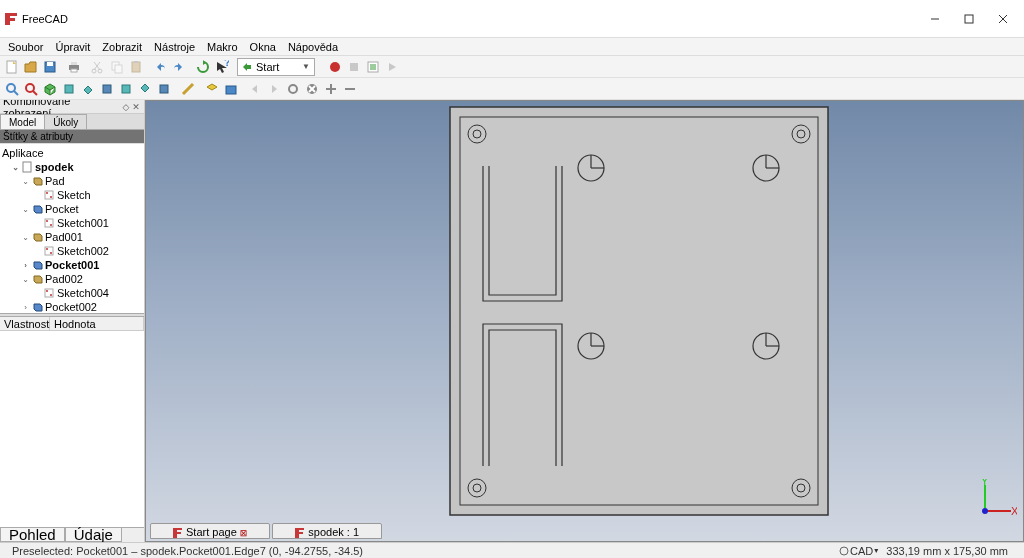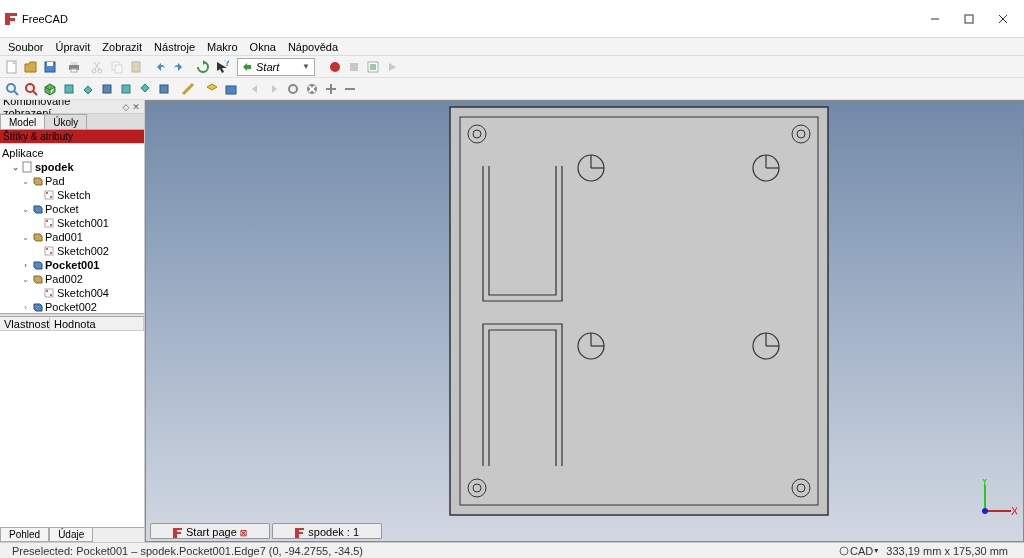--- a/index.html
+++ b/index.html
@@ -10,48 +10,48 @@
 .titlebar .logo svg { width:14px; height:14px; }
 .titlebar .title { flex:1; }
 .titlebar .winbtn { width:34px; height:22px; display:flex; align-items:center; justify-content:center; color:#333; }
 
 .menubar { height:18px; background:#f4f4f4; display:flex; align-items:center; padding:0 2px; border-bottom:1px solid #ddd; }
 .menubar span { padding:0 6px; cursor:default; }
 
 .toolrow { height:22px; background:#f4f4f4; display:flex; align-items:center; padding:0 3px; border-bottom:1px solid #e0e0e0; gap:1px; }
 .tbtn { width:18px; height:18px; display:flex; align-items:center; justify-content:center; border:1px solid transparent; border-radius:2px; }
 .tsep { width:4px; }
-.wbsel { height:18px; border:1px solid #aaa; background:#fff; display:flex; align-items:center; padding:0 4px; gap:4px; font-size:10px;font-style:italic; }
+.wbsel { height:18px; border:1px solid #aaa; background:#fff; display:flex; align-items:center; padding:0 4px; gap:4px; font-size:10px; }
 .wbsel .arrow { font-size:8px; color:#555; }
 
 .mainarea { flex:1; display:flex; overflow:hidden; }
 
 .leftdock { width:145px; background:#f4f4f4; display:flex; flex-direction:column; border-right:1px solid #ccc; }
 .dockhdr { height:14px; background:#eaeaea; border-bottom:1px solid #ccc; display:flex; align-items:center; padding:0 3px; font-size:10px; }
 .dockhdr .sp { flex:1; }
 .dockhdr .dbtn { width:10px; height:10px; display:flex; align-items:center; justify-content:center; color:#666; font-size:9px; }
 .tabs { height:16px; display:flex; border-bottom:1px solid #aaa; background:#ddd; }
 .tabs .tab { padding:0 8px; font-size:10px; background:#f4f4f4; border:1px solid #aaa; border-bottom:none; display:flex; align-items:center; margin-right:-1px; }
 .tabs .tab.inactive { background:#ddd; }
-.treehdr { font-size:10px; padding:1px 3px; border-bottom:1px solid #ddd; background:#b91c1c; }
+.treehdr { font-size:10px; padding:1px 3px; border-bottom:1px solid #ddd; background:#737373; }
 .tree { flex:1; background:#fff; overflow:auto; padding:2px 0; }
 .trow { display:flex; align-items:center; height:14px; font-size:10px; white-space:nowrap; }
 .trow .exp { width:11px; text-align:center; color:#666; font-size:8px; }
 .trow .ico { width:12px; height:12px; margin-right:2px; display:flex; align-items:center; justify-content:center; }
 .trow.bold { font-weight:600; }
 .pad0{padding-left:2px}.pad1{padding-left:10px}.pad2{padding-left:20px}.pad3{padding-left:32px}
 
 .propsplit { height:4px; background:#ddd; border-top:1px solid #aaa; border-bottom:1px solid #aaa; }
 .props { height:225px; background:#fff; display:flex; flex-direction:column; }
 .propshdr { height:14px; display:flex; border-bottom:1px solid #ccc; background:#f0f0f0; font-size:10px; }
 .propshdr div { padding:0 4px; border-right:1px solid #ccc; display:flex; align-items:center; }
 .propshdr .c1 { width:50px; } .propshdr .c2 { flex:1; }
 .propsbody { flex:1; }
 .proptabs { height:15px; display:flex; background:#eee; border-top:1px solid #aaa; }
-.proptabs .pt { padding:0 8px; font-size:10px; border:1px solid #aaa; background:#f4f4f4; display:flex; align-items:center; border-top:none; }
+.proptabs .pt { padding:0 8px; font-size:15px; border:1px solid #aaa; background:#f4f4f4; display:flex; align-items:center; border-top:none; }
 
 .view3d { flex:1; position:relative; background:linear-gradient(to bottom,#7189a8 0%,#9eaec5 45%,#d2d8e2 100%); border:1px solid #888; }
 .partcanvas { position:absolute; left:303px; top:5px; }
 .axispad { position:absolute; right:6px; bottom:22px; }
 
 .mdi { position:absolute; left:4px; bottom:2px; height:16px; display:flex; gap:2px; }
 .mdi .mtab { background:#eee; border:1px solid #999; padding:0 22px; font-size:10px; display:flex; align-items:flex-end; gap:3px; border-radius:2px 2px 0 0; }
 .mdi .mtab .x { color:#a00; font-size:9px; }
 
 .status { height:16px; background:#f0f0f0; border-top:1px solid #ccc; display:flex; align-items:center; padding:0 12px; font-size:10px; color:#333; }

